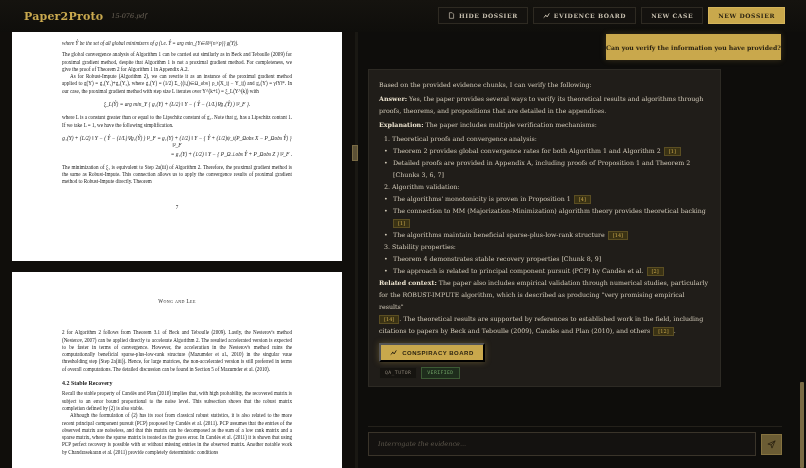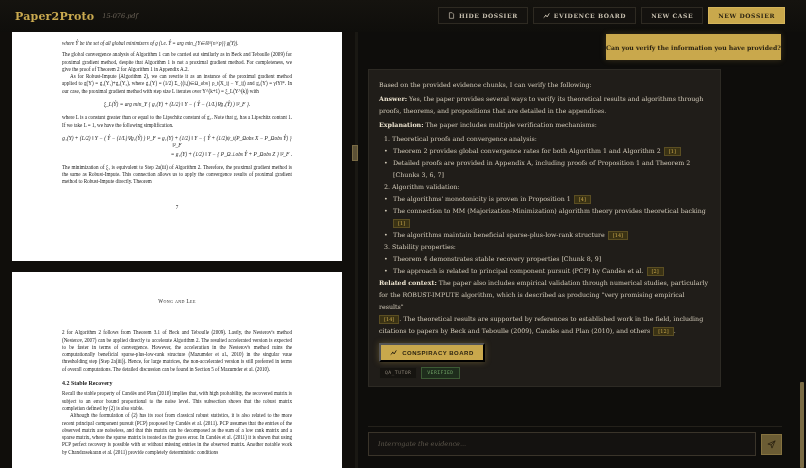--- a/index.html
+++ b/index.html
@@ -1,20 +1,20 @@
 <!DOCTYPE html>
 <html><head>
 <meta charset="utf-8">
 <style>
   * { box-sizing: border-box; margin: 0; padding: 0; }
   html, body { width: 806px; height: 468px; overflow: hidden; background: #0c0b09; font-family: "DejaVu Serif", serif; }
   .app { position: relative; width: 806px; height: 468px; background: #0c0b09; }
 
   
-  .header { position: absolute; left: 0; top: 0; width: 806px; height: 32px; background: linear-gradient(#15130f, #0f0e0b); display: flex; align-items: center; padding-left: 15px; }
+  .header { position: absolute; left: 0; top: 0; width: 806px; height: 32px; background: linear-gradient(#15130f, #0f0e0b); display: flex; align-items: center; padding-left: 24px; }
   .brand { color: #c9a94f; font-weight: bold; font-size: 11px; letter-spacing: 0.2px; }
   .file { color: #6e665a; font-style: italic; font-size: 6.5px; margin-left: 8px; }
   .hbtns { position: absolute; right: 21px; top: 7px; display: flex; gap: 5px; }
   .hbtn { height: 17px; padding: 0 9px; border: 1px solid #2e2a22; background: #14120f; color: #c8c0b0; font-size: 6px; font-weight: bold; letter-spacing: 0.6px; display: flex; align-items: center; gap: 4px; font-family: "DejaVu Serif", serif; }
   .hbtn.primary { background: #c9a84c; color: #2a2211; border-color: #d4b45a; }
   .hbtn svg { width: 7px; height: 7px; }
 
   
   .left { position: absolute; left: 0; top: 32px; width: 355px; height: 436px; background: #100e0b; overflow: hidden; }
   .page { position: absolute; left: 12px; width: 330px; background: #ffffff; color: #222; font-family: "Liberation Serif", serif; font-size: 5.1px; line-height: 7.3px; }

